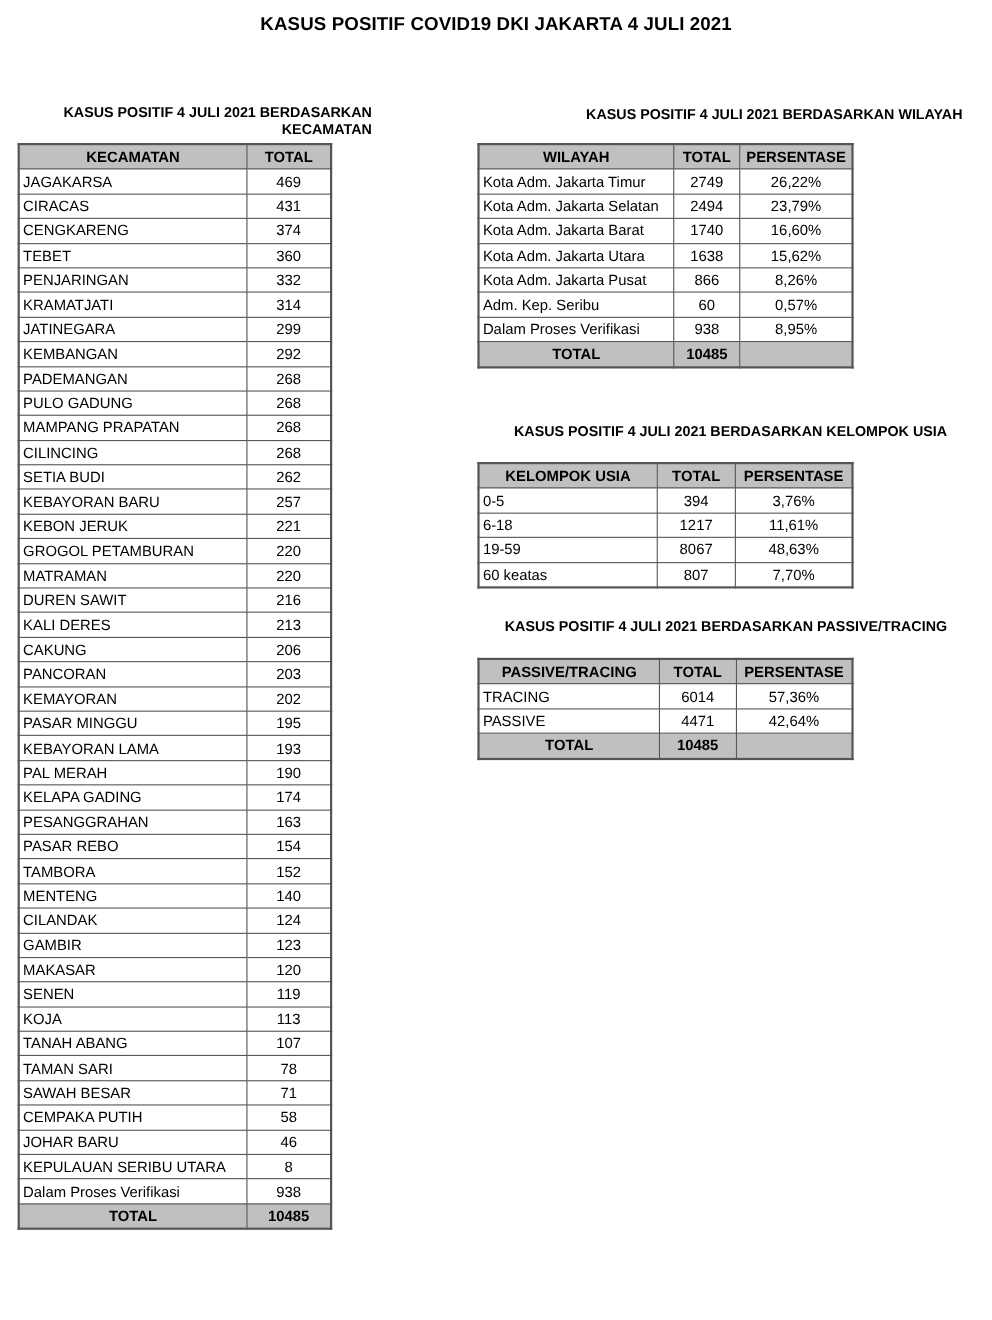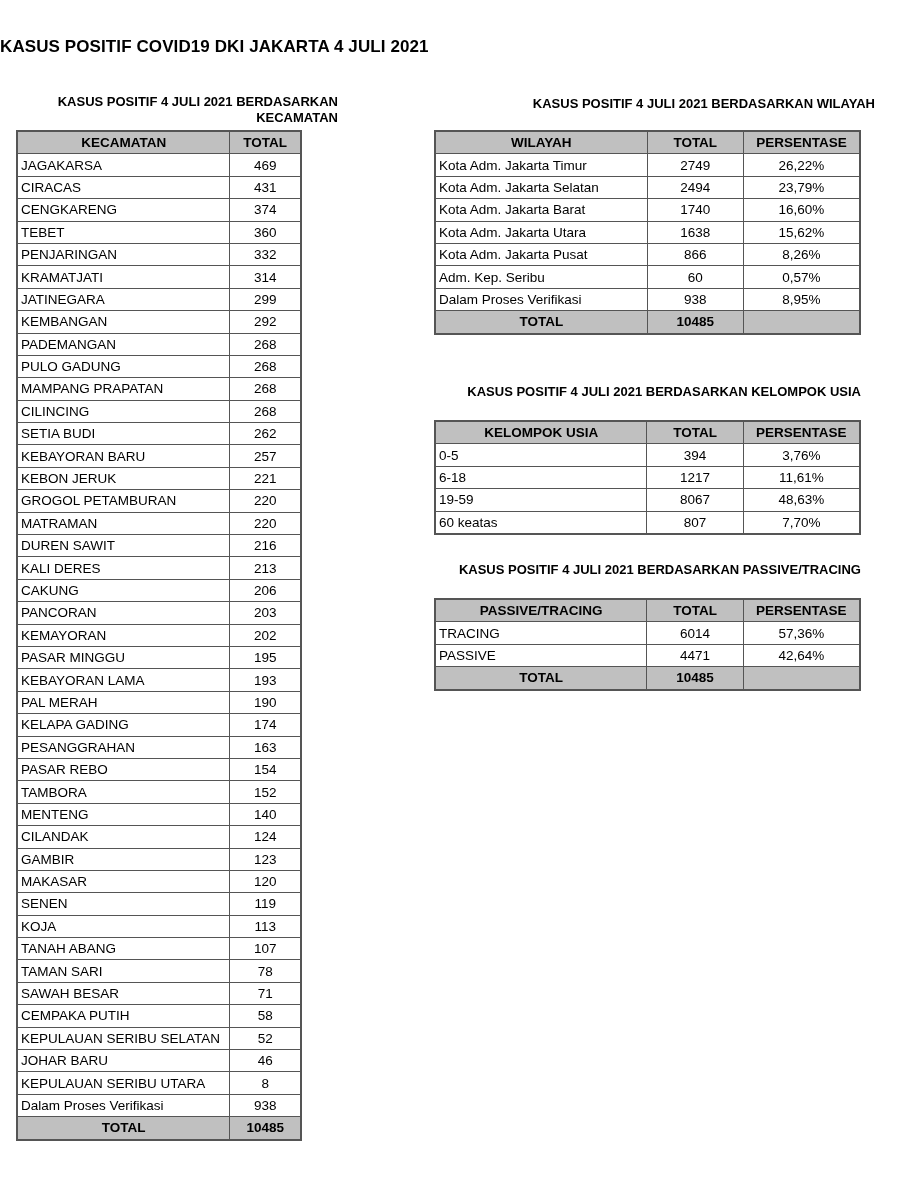--- a/index.html
+++ b/index.html
@@ -1,32 +1,32 @@
 <!DOCTYPE html>
 <html><head>
   <meta charset="utf-8">
   <style>
     html, body { margin: 0; padding: 0; background: #ffffff; }
     body { width: 902px; height: 1200px; position: relative; overflow: hidden;
            font-family: "Liberation Sans", sans-serif; color: #000; }
-    .main-title { position: absolute; left: 0; top: 12px; width: 902px; text-align: left;
-                  font-weight: bold; font-size: 17px; letter-spacing: 0.1px; margin-top: 25px; }
+    .main-title { position: absolute; left: 0; top: 12px; width: 902px; text-align: center;
+                  font-weight: bold; font-size: 17px; letter-spacing: 0.1px; }
     .section-title { position: absolute; text-align: right; font-weight: bold; font-size: 13px; line-height: 16px; }
     table { position: absolute; border-collapse: collapse; font-size: 13.5px; }
     td, th { border: 1px solid #555; padding: 0 3px; height: 21.4px; line-height: 21px; white-space: nowrap; }
     th { background: #c0c0c0; font-weight: bold; text-align: center; font-size: 13.5px; }
     td.num, td.pct { text-align: center; }
     tr.total-row td { background: #c0c0c0; font-weight: bold; text-align: center; }
     table { border: 2px solid #555; }
 
     #t-kec { left: 16px; top: 130px; width: 286px; }
     #t-kec col.c1 { width: 222px; }
     #t-kec col.c2 { width: 100px; }
 
-    .rt { left: 434px; width: 427px; }
+    .rt { left: 434px; width: 342px; }
     .rt col.c1 { width: 213px; }
     .rt col.c2 { width: 97px; }
     .rt col.c3 { width: 117px; }
     #t-wil { top: 130px; }
     #t-usia { top: 420px; }
     #t-pt { top: 598px; }
 
     #st-kec { left: 16px; top: 94px; width: 322px; }
     #st-wil { left: 448px; top: 96px; width: 427px; }
     #st-usia { left: 434px; top: 384px; width: 427px; }
@@ -198,24 +198,20 @@
         <td class="label">TAMAN SARI</td>
         <td class="num">78</td>
       </tr>
       <tr>
         <td class="label">SAWAH BESAR</td>
         <td class="num">71</td>
       </tr>
       <tr>
         <td class="label">CEMPAKA PUTIH</td>
         <td class="num">58</td>
-      </tr>
-      <tr>
-        <td class="label">KEPULAUAN SERIBU SELATAN</td>
-        <td class="num">52</td>
       </tr>
       <tr>
         <td class="label">JOHAR BARU</td>
         <td class="num">46</td>
       </tr>
       <tr>
         <td class="label">KEPULAUAN SERIBU UTARA</td>
         <td class="num">8</td>
       </tr>
       <tr>

